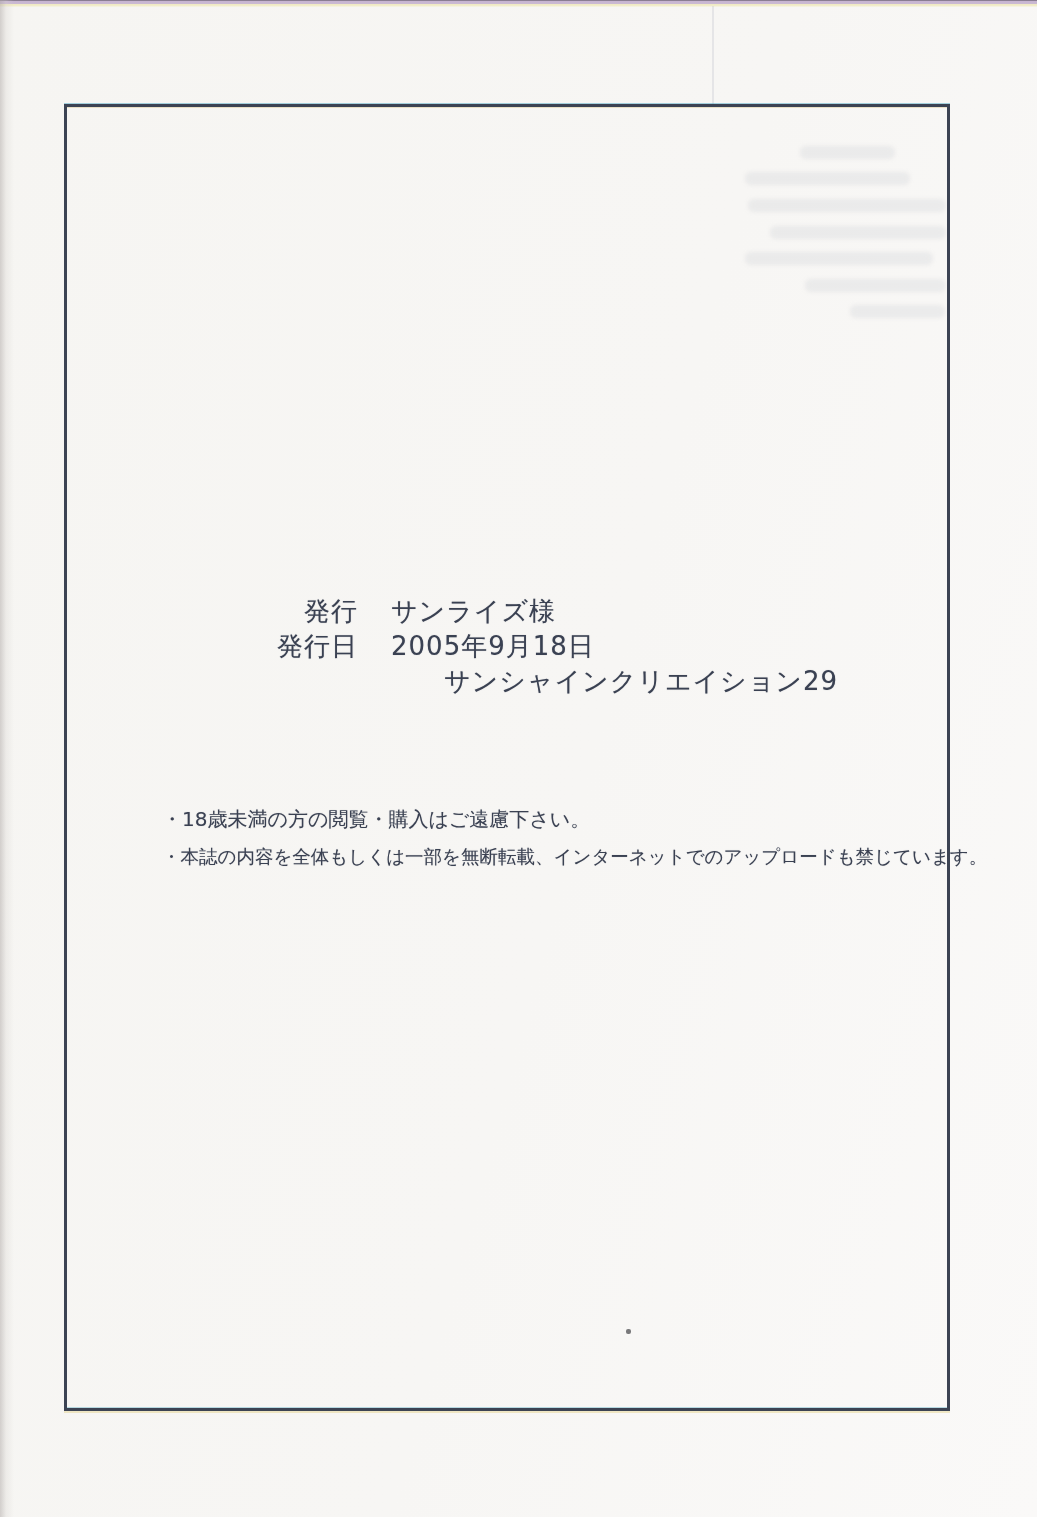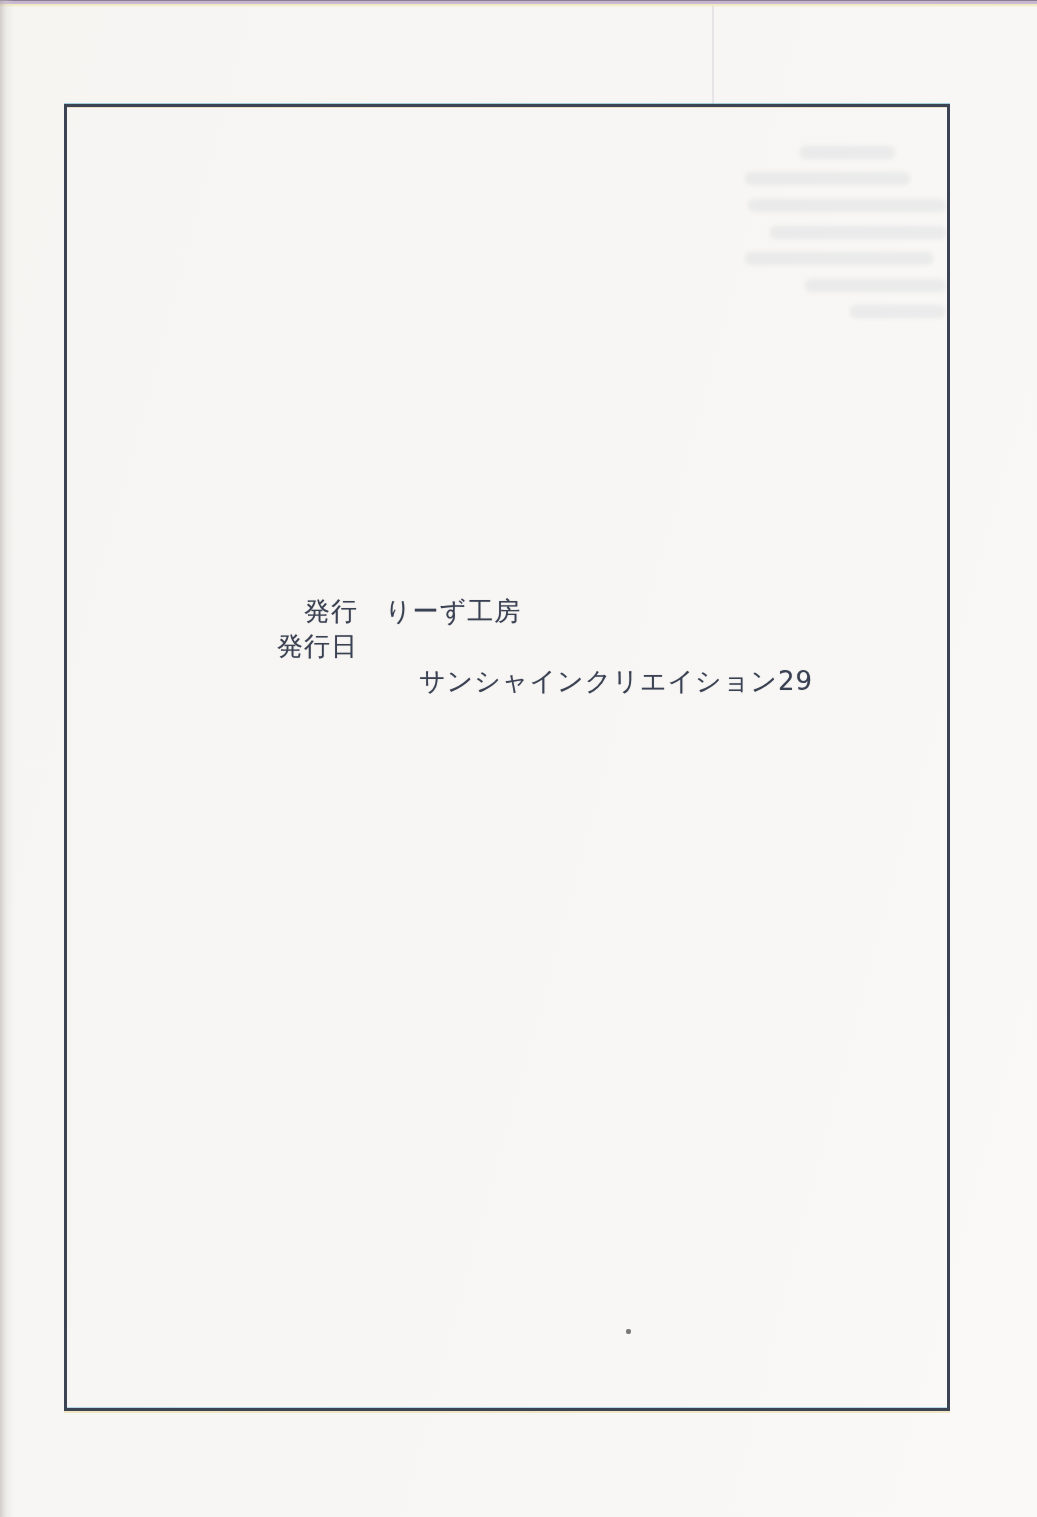--- a/index.html
+++ b/index.html
@@ -53,28 +53,28 @@
   
   .colophon {
     position: absolute;
     left: 240px; top: 594px;
     font-size: 26px;
     line-height: 35px;
     letter-spacing: 1px;
     color: #3a4152;
     text-shadow: 0 0 1px rgba(58,65,82,0.35);
   }
-  .colophon .row { display: flex; white-space: nowrap; }
+  .colophon .row { display: flex; white-space: nowrap; gap: 6px; }
   .colophon .label {
     width: 118px;
     text-align: right;
     flex: 0 0 auto;
   }
   .colophon .value { margin-left: 27px; }
-  .colophon .row.indent .value { margin-left: 61px; }
+  .colophon .row.indent .value { margin-left: 80px; }
   
   .notices {
     position: absolute;
     left: 162px; top: 806px;
     color: #3a4152;
     text-shadow: 0 0 1px rgba(58,65,82,0.30);
   }
   .notices .notice-line1 {
     font-size: 20px;
     line-height: 26px;
@@ -128,27 +128,32 @@
     <div class="g g5"></div>
     <div class="g g6"></div>
     <div class="g g7"></div>
   </div>
 
   <div class="frame"></div>
 
   <div class="colophon">
     <div class="row">
       <span class="label">発行</span>
-      <span class="value">りーず工房</span>
+      <span class="value">サンライズ様</span>
     </div>
     <div class="row">
       <span class="label">発行日</span>
+      <span class="value">2005年9月18日</span>
     </div>
     <div class="row indent">
       <span class="label"></span>
       <span class="value">サンシャインクリエイション29</span>
     </div>
   </div>
 
+  <div class="notices">
+    <div class="notice-line1">・18歳未満の方の閲覧・購入はご遠慮下さい。</div>
+    <div class="notice-line2">・本誌の内容を全体もしくは一部を無断転載、インターネットでのアップロードも禁じています。</div>
+  </div>
 
   <div class="speck"></div>
 
 </div>
 
 </body></html>

